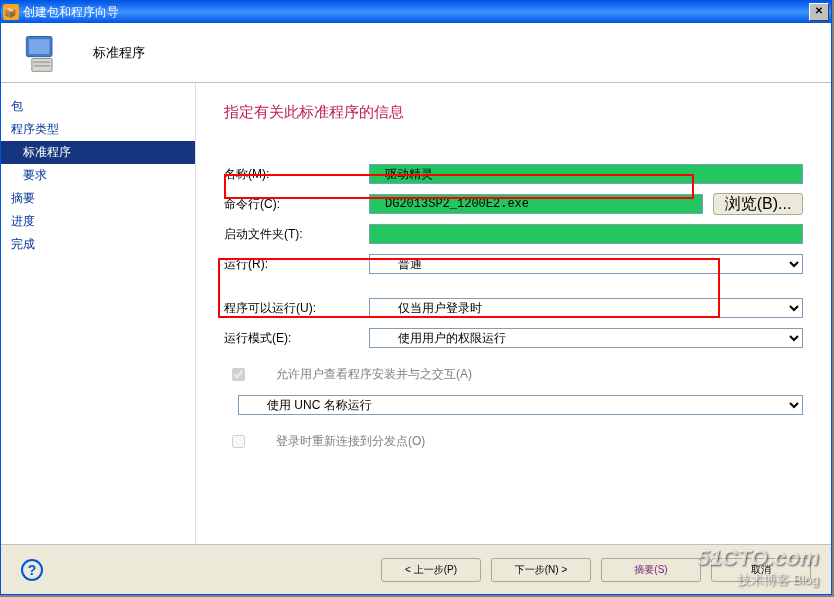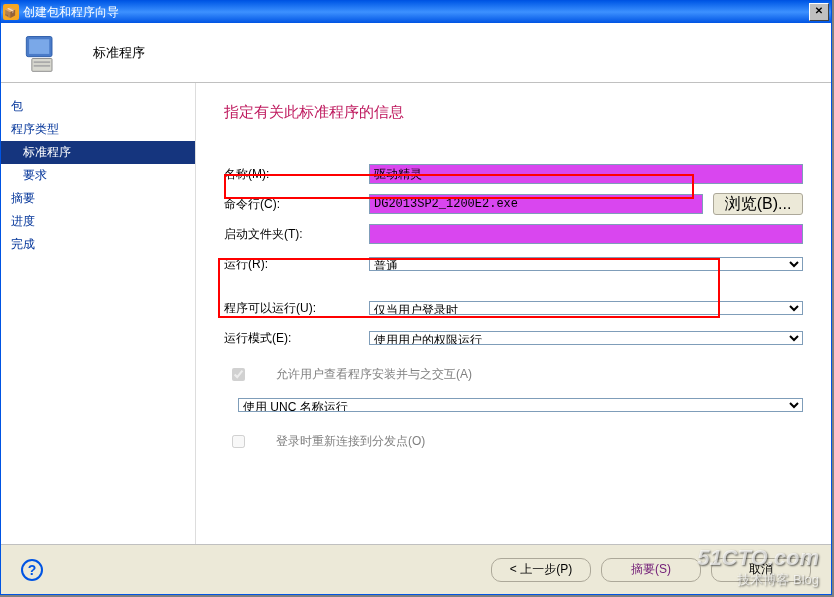--- a/index.html
+++ b/index.html
@@ -111,32 +111,33 @@
     }
     .form-label {
       width: 145px;
       color: #000;
       font-size: 12px;
     }
     .form-input {
       flex: 1;
       height: 20px;
       border: 1px solid #7f9db9;
-      padding: 0 4px;
+      padding: 0 15px;
       font-size: 12px;
       font-family: inherit;
-      background: #d946ef;
+      background: #22c55e;
     }
     .form-select {
       flex: 1;
-      height: 14px;
+      height: 20px;
       border: 1px solid #7f9db9;
       font-size: 12px;
       font-family: inherit;
       background: #fff;
+      padding-left: 24px;
     }
     .browse-btn {
       width: 90px;
       height: 22px;
       margin-left: 10px;
       background: #ece9d8;
       border: 1px solid #aca899;
       border-radius: 3px;
       font-size: 16px;
       font-family: inherit;
@@ -190,22 +191,22 @@
       font-size: 14px;
       cursor: pointer;
     }
     .footer-spacer { flex: 1; }
     .footer-btn {
       width: 100px;
       height: 24px;
       margin-left: 10px;
       background: #ece9d8;
       border: 1px solid #aca899;
-      border-radius: 10px;
-      font-size: 12px;
+      border-radius: 3px;
+      font-size: 10px;
       font-family: inherit;
       cursor: pointer;
     }
     .footer-btn:disabled {
       color: #701a75;
       cursor: default;
     }
     .watermark {
       position: absolute;
       bottom: 8px;
@@ -319,20 +320,21 @@
         <input type="checkbox" disabled="" style="">
         <span>登录时重新连接到分发点(O)</span>
       </div>
     </div>
   </div>
 
   <div class="footer">
     <div class="help-icon">?</div>
     <div class="footer-spacer"></div>
     <button class="footer-btn">&lt; 上一步(P)</button>
+    <button class="footer-btn">下一步(N) &gt;</button>
     <button class="footer-btn" disabled="">摘要(S)</button>
     <button class="footer-btn">取消</button>
   </div>
 </div>
 
 <div class="watermark">
   <div class="wm-top">51CTO.com</div>
   <div class="wm-bottom">技术博客    Blog</div>
 </div>
 

